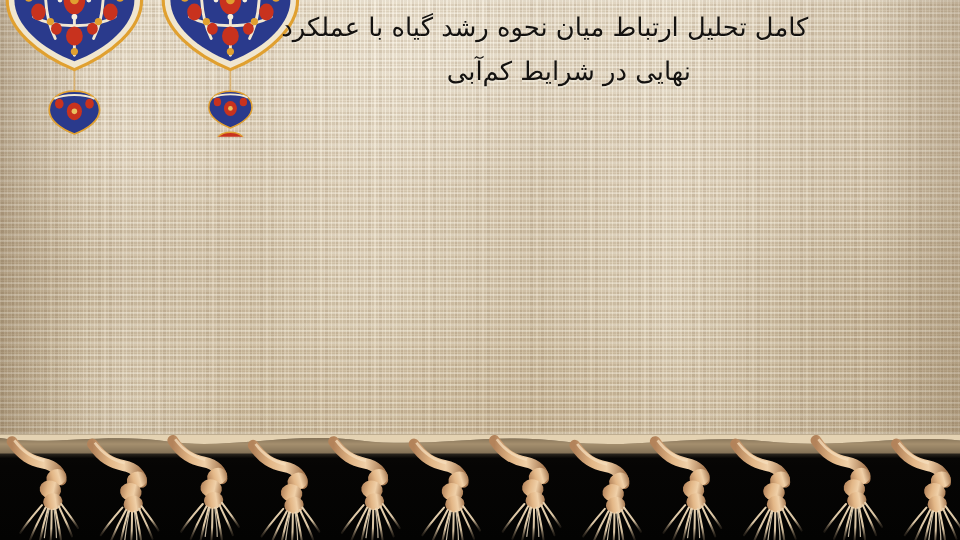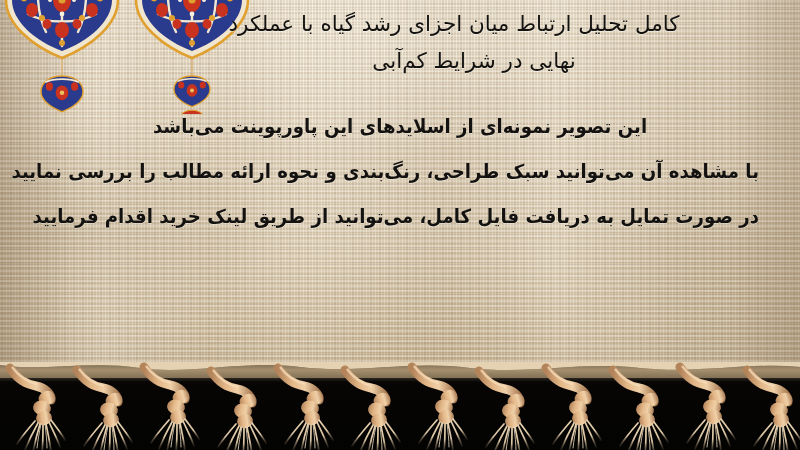--- a/index.html
+++ b/index.html
@@ -215,29 +215,24 @@
 
     <g transform="translate(192,18)">
       <use href="#medallion"></use>
     </g>
     <g transform="translate(192,92) scale(0.9)">
       <use href="#pendant"></use>
     </g>
   </svg>
 
   <div class="title-block">
-    <div class="title-line l1">کامل تحلیل ارتباط میان اجزای رشد گیاه با عملکرد</div>
+    <div class="title-line l1">کامل تحلیل ارتباط میان نحوه رشد گیاه با عملکرد</div>
     <div class="title-line l2">نهایی در شرایط کم‌آبی</div>
   </div>
 
-  <div class="body-block">
-    <div class="body-line b1">این تصویر نمونه‌ای از اسلایدهای این پاورپوینت می‌باشد</div>
-    <div class="body-line b2">با مشاهده آن می‌توانید سبک طراحی، رنگ‌بندی و نحوه ارائه مطالب را بررسی نمایید</div>
-    <div class="body-line b3">در صورت تمایل به دریافت فایل کامل، می‌توانید از طریق لینک خرید اقدام فرمایید</div>
-  </div>
 
   <div class="fringe-band">
     <div class="carpet-edge"></div>
     <svg class="fringe-svg" viewBox="0 0 800 102">
       <defs>
         <linearGradient id="rope" x1="0" y1="0" x2="1" y2="0">
           <stop offset="0%" stop-color="#b3835a"></stop>
           <stop offset="35%" stop-color="#e3b787"></stop>
           <stop offset="65%" stop-color="#f0d0a8"></stop>
           <stop offset="100%" stop-color="#a87a52"></stop>

